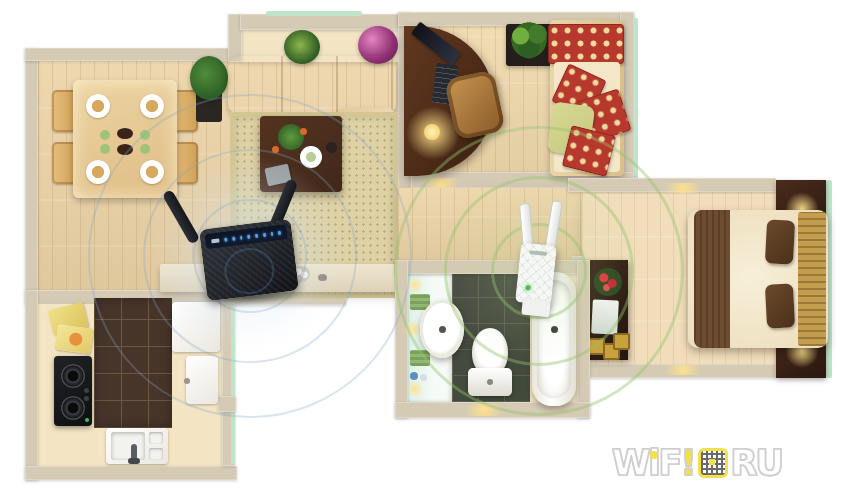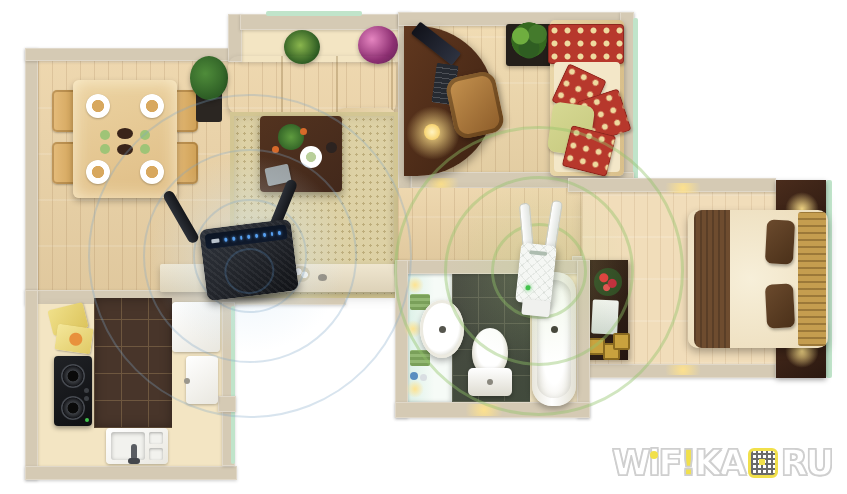--- a/index.html
+++ b/index.html
@@ -243,18 +243,17 @@
       <div class="abs" style="left:9px;top:42px;width:5px;height:5px;background:var(--led-green);border-radius:50%;box-shadow:0 0 4px var(--led-green);"></div>
     </div>
     <div class="abs" style="left:17px;top:105px;width:28px;height:16px;background:#f0f1ee;border-radius:3px;transform:rotate(6deg);box-shadow:1px 2px 4px rgba(0,0,0,0.25);"></div>
   </div>
 
   <div class="abs" style="left:612px;top:446px;display:flex;align-items:flex-end;" title="WiFiKA.RU">
     <span class="wm">W</span>
     <span class="wm wm-i">i</span>
     <span class="wm">F</span>
     <span class="wm wm-bang">!</span>
-    <span class="wm">KA</span>
     <span class="qr"></span>
     <span class="wm">RU</span>
   </div>
 
 </div>
 
 </body></html>

